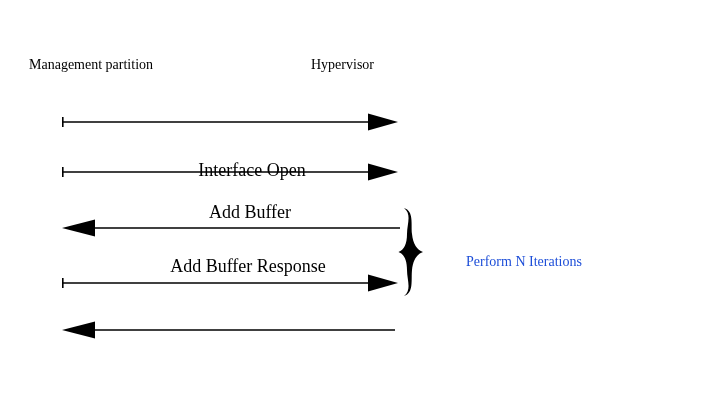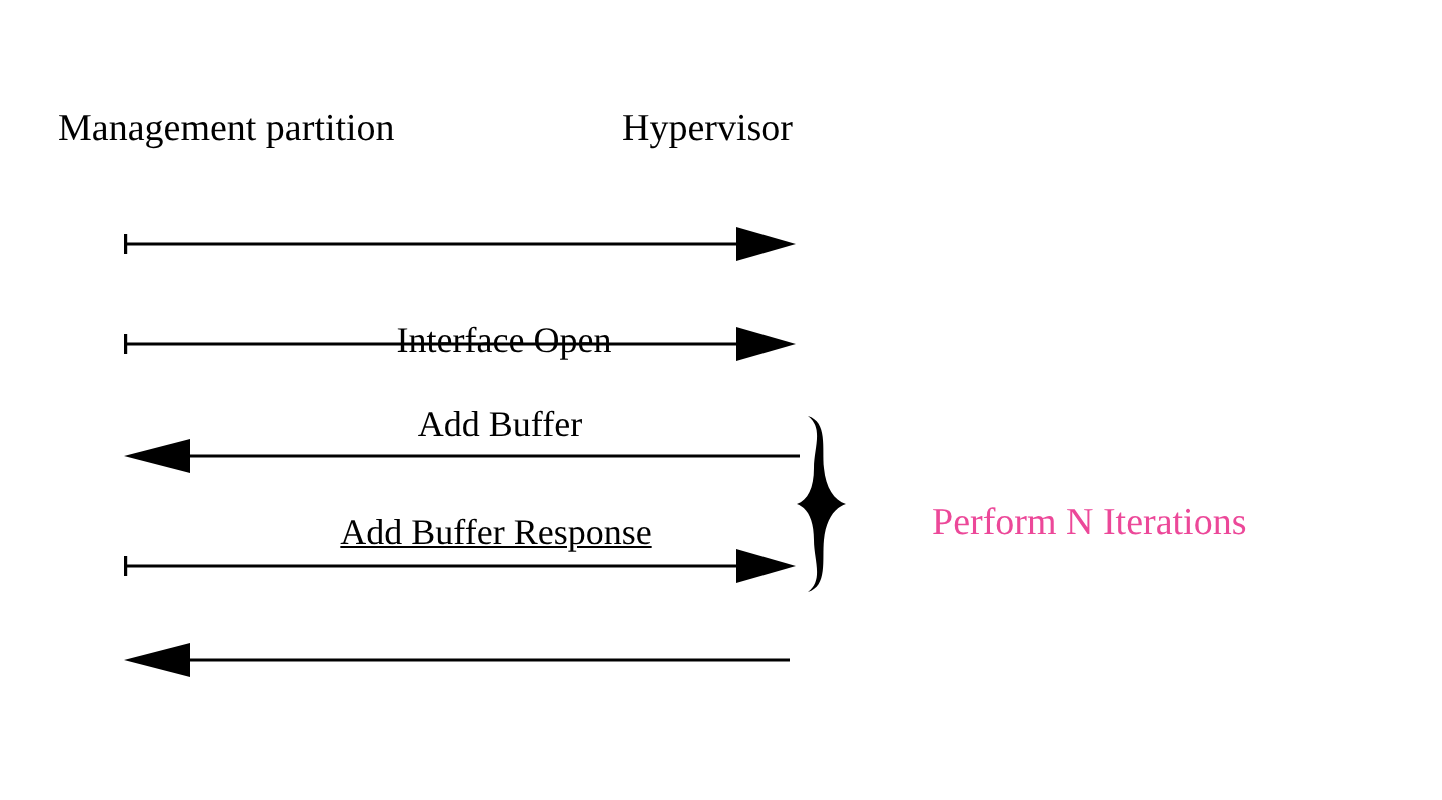--- a/index.html
+++ b/index.html
@@ -11,21 +11,21 @@
     position: relative;
     width: 721px;
     height: 400px;
     background: #ffffff;
     overflow: hidden;
     font-family: "Liberation Serif", "DejaVu Serif", serif;
     color: #000000;
   }
   .lane-header {
     position: absolute;
-    font-size: 19px;
+    font-size: 14px;
     line-height: 22px;
     color: #000000;
     white-space: nowrap;
   }
   #lane-mgmt { left: 29px; top: 54px; }
   #lane-hyp  { left: 311px; top: 54px; }
 
   .msg-label {
     position: absolute;
     font-size: 18px;
@@ -49,24 +49,24 @@
     left: 398px;
     top: 206px;
     width: 36px;
     height: 92px;
   }
 
   .group-note {
     position: absolute;
     left: 466px;
     top: 251px;
-    font-size: 19px;
+    font-size: 14px;
     line-height: 22px;
     white-space: nowrap;
-    color: #ec4899;
+    color: #1d4ed8;
   }
 </style>
 </head>
 <body>
 
 <div id="canvas">
 
   <div class="lane-header" id="lane-mgmt">Management partition</div>
 
   <div class="lane-header" id="lane-hyp">Hypervisor</div>
@@ -100,21 +100,21 @@
       <line x1="95" y1="330" x2="395" y2="330" stroke="#000000" stroke-width="1.6"></line>
       <polygon points="95,321.5 62,330 95,338.5" fill="#000000"></polygon>
     </g>
   </svg>
 
 
   <div class="msg-label" style="left:152px; top:160px; width:200px;">Interface Open</div>
 
   <div class="msg-label" style="left:150px; top:202px; width:200px;font-family:Liberation Serif, serif;">Add Buffer</div>
 
-  <div class="msg-label" style="left:133px; top:256px; width:230px;text-decoration:underline;">Add Buffer Response</div>
+  <div class="msg-label" style="left:133px; top:256px; width:230px;">Add Buffer Response</div>
 
 
   <svg class="brace" viewBox="0 0 36 92" xmlns="http://www.w3.org/2000/svg">
     <path d="M6,2 C16,5 13,18 14,28 C15,38 19,44 25,46 C19,48 15,54 14,64
              C13,74 16,87 6,90 C14,84 9,74 9,64 C9,54 6,48 0.5,46
              C6,44 9,38 9,28 C9,18 14,8 6,2 Z" fill="#000000"></path>
   </svg>
 
   <div class="group-note">Perform N Iterations</div>
 

